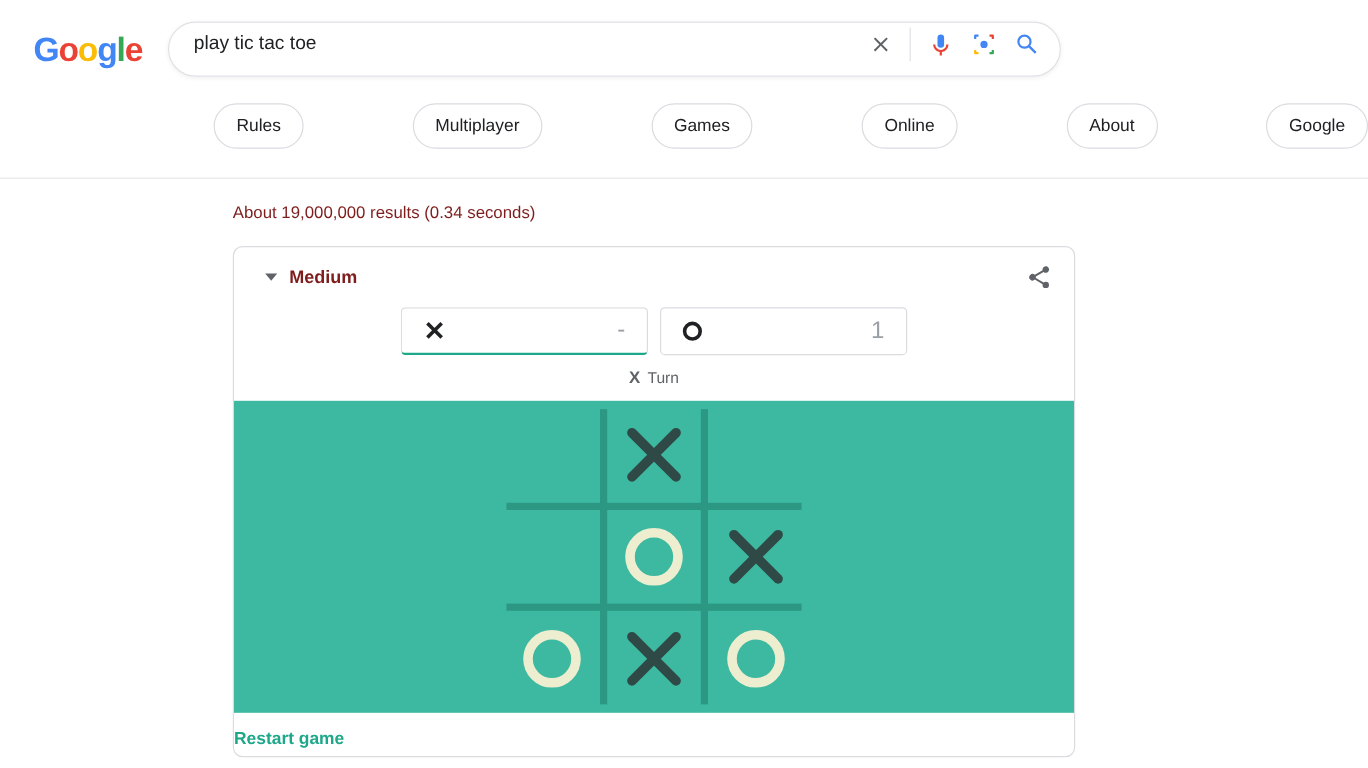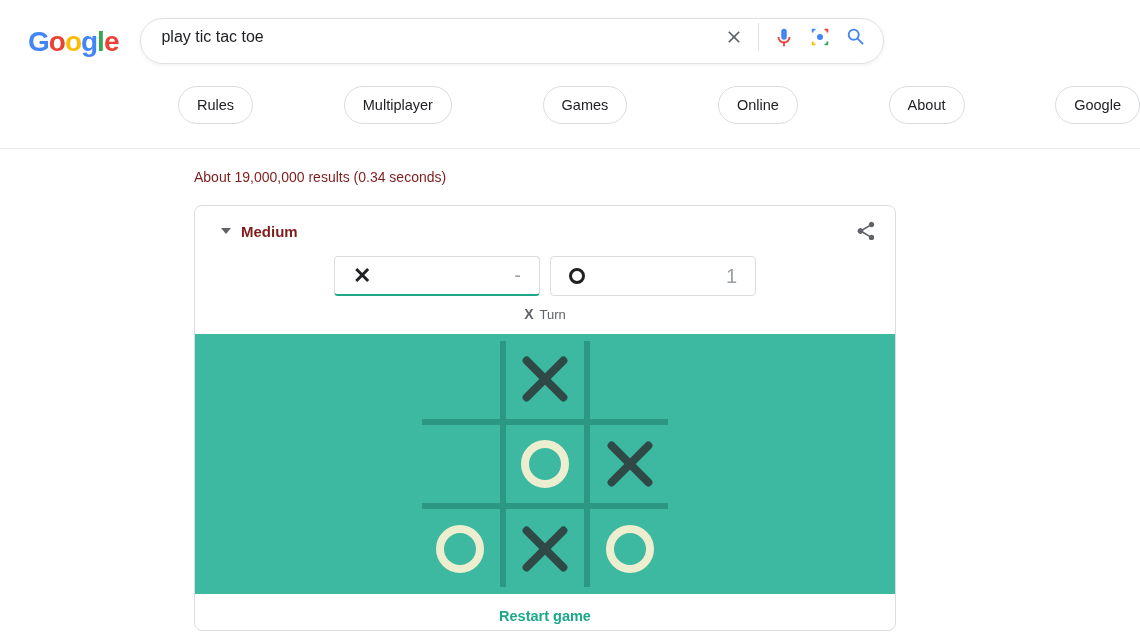--- a/index.html
+++ b/index.html
@@ -163,21 +163,20 @@
   .mark-x::before,.mark-x::after{
     content:"";position:absolute;left:50%;top:50%;
     width:60px;height:8px;background:#2f4a46;border-radius:4px;
   }
   .mark-x::before{transform:translate(-50%,-50%) rotate(45deg);}
   .mark-x::after {transform:translate(-50%,-50%) rotate(-45deg);}
   .mark-o {
     width:48px;height:48px;border:8px solid #eceecf;border-radius:50%;
   }
   .restart {
-    text-align:center;
     padding:14px 0 6px;
     color:#1da88a;
     font-weight:700;
     font-size:14.5px;
     cursor:pointer;
   }
 </style>
 </head>
 <body>
 

